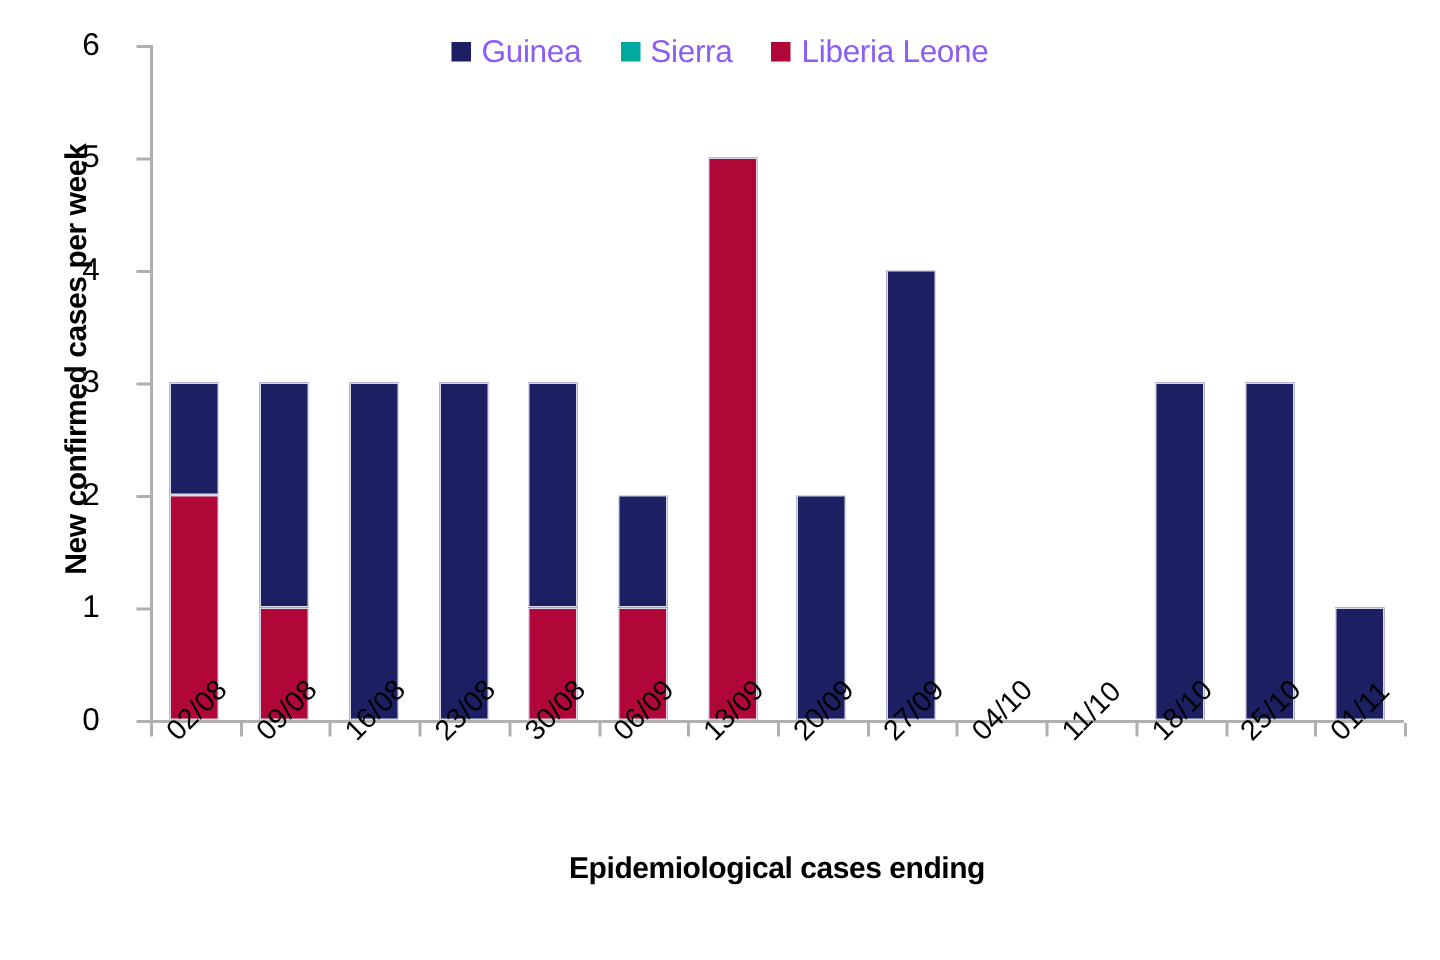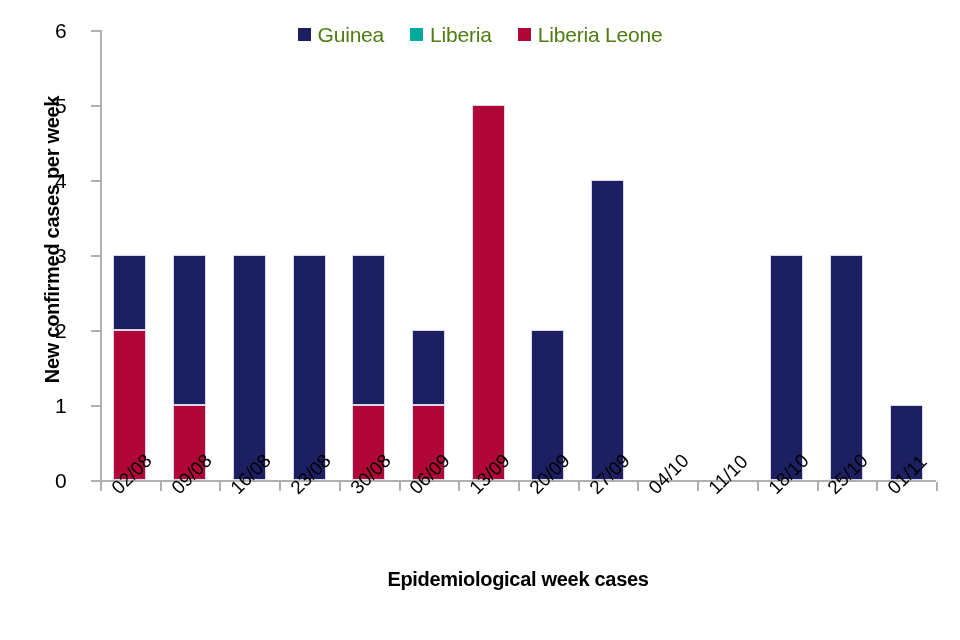--- a/index.html
+++ b/index.html
@@ -40,21 +40,21 @@
   }
   .legend-swatch {
     width: 13px;
     height: 13px;
     display: block;
   }
   .legend-label {
     font-size: 21px;
     font-weight: 400;
     line-height: 21px;
-    color: #4d7c0f;
+    color: #8b5cf6;
     letter-spacing: -0.2px;
   }
 
   
   .y-axis-title {
     position: absolute;
     left: -168px;
     top: 228px;
     width: 440px;
     text-align: center;
@@ -164,21 +164,21 @@
 
 <div id="chart-root">
 
   <div class="legend">
     <div class="legend-entry">
       <span class="legend-swatch" style="background: rgb(28, 32, 99);"></span>
       <span class="legend-label">Guinea</span>
     </div>
     <div class="legend-entry">
       <span class="legend-swatch" style="background: rgb(0, 169, 157);"></span>
-      <span class="legend-label">Liberia</span>
+      <span class="legend-label">Sierra</span>
     </div>
     <div class="legend-entry">
       <span class="legend-swatch" style="background: rgb(176, 7, 56);"></span>
       <span class="legend-label">Liberia Leone</span>
     </div>
   </div>
 
   <div class="y-axis-title">New confirmed cases per week</div>
 
   <div class="plot-area">
@@ -273,15 +273,15 @@
       <div class="x-label" style="left: 366.143px;">13/09</div>
       <div class="x-label" style="left: 425.857px;">20/09</div>
       <div class="x-label" style="left: 485.571px;">27/09</div>
       <div class="x-label" style="left: 545.286px;">04/10</div>
       <div class="x-label" style="left: 605px;">11/10</div>
       <div class="x-label" style="left: 664.714px;">18/10</div>
       <div class="x-label" style="left: 724.429px;">25/10</div>
       <div class="x-label" style="left: 784.143px;">01/11</div>
     </div>
 
-  <div class="x-axis-title">Epidemiological week cases</div>
+  <div class="x-axis-title">Epidemiological cases ending</div>
 
 </div>
 
 </body></html>

